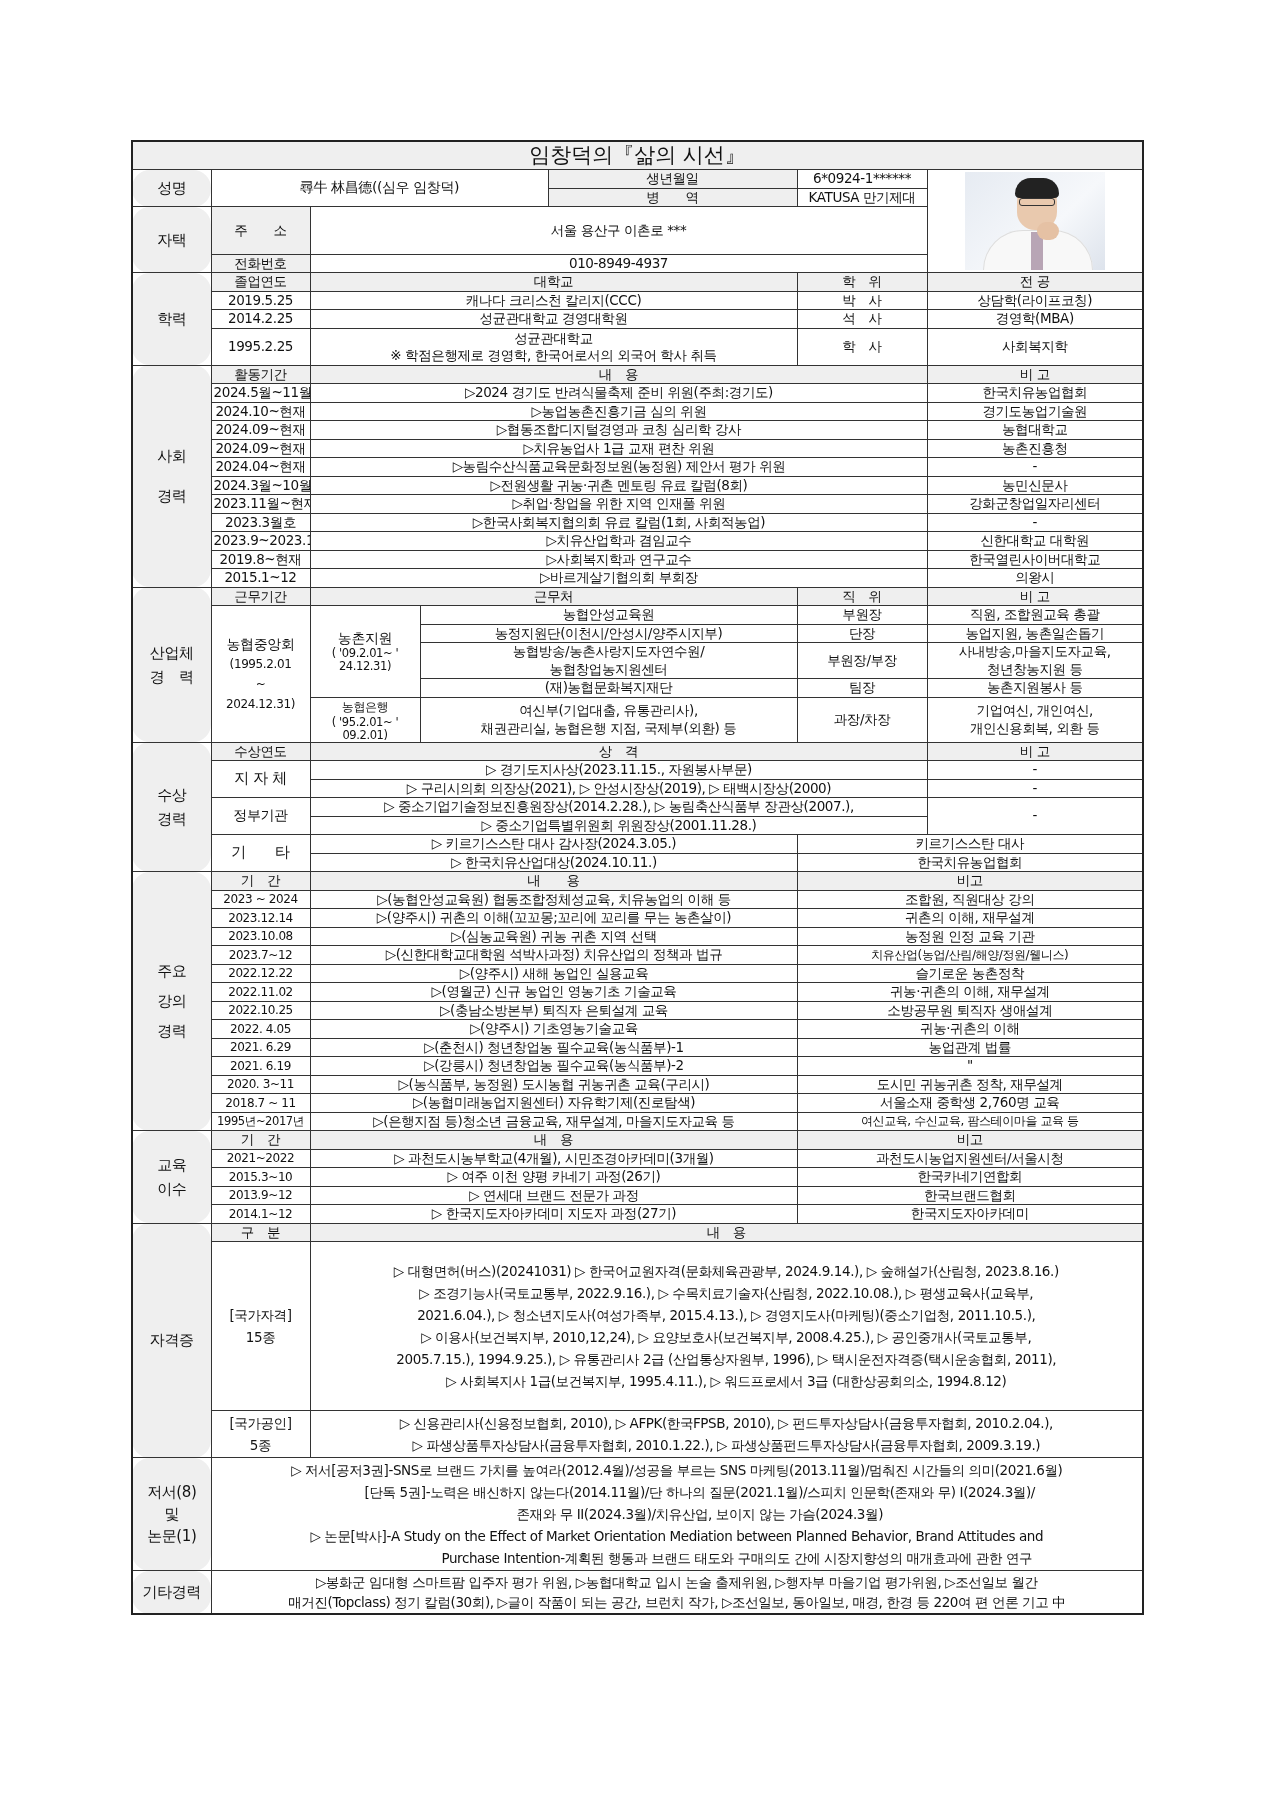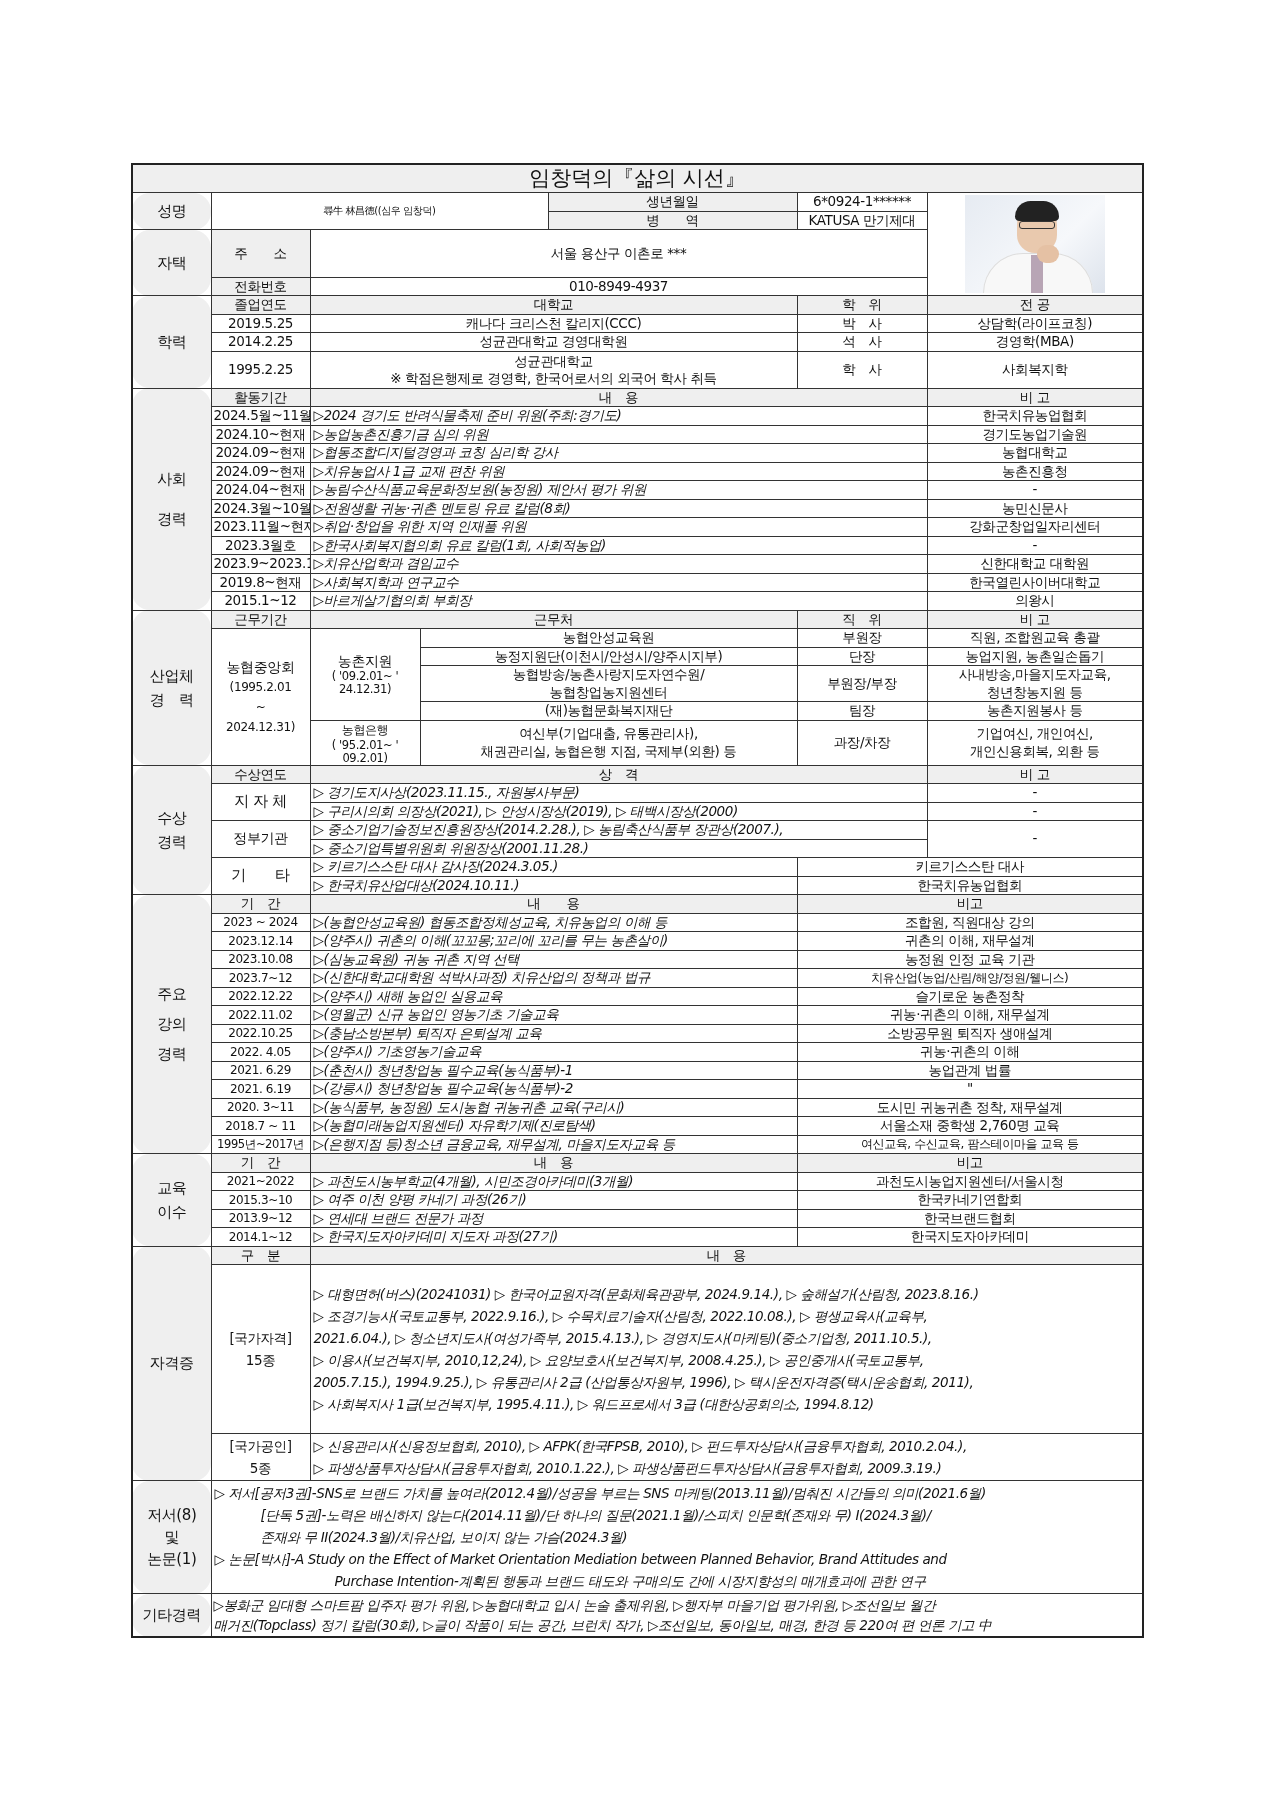--- a/index.html
+++ b/index.html
@@ -1,21 +1,21 @@
 <!DOCTYPE html>
 <html><head>
 <meta charset="utf-8">
 <style>
   html, body { margin:0; padding:0; background:#ffffff; }
   body { width:1280px; height:1810px; position:relative; font-family:"DejaVu Sans", sans-serif; color:#111; }
-  .sheet { position:absolute; left:131px; top:163px; width:1011px; }
+  .sheet { position:absolute; left:131px; top:140px; width:1011px; }
   table { border-collapse:collapse; width:1011px; table-layout:fixed; }
   td { border:1.3px solid #333; padding:0 2px; font-size:13.5px; line-height:17.5px; text-align:center; vertical-align:middle; white-space:nowrap; overflow:hidden; letter-spacing:-0.4px; }
   td.gray { background:#efefef; }
-  td.left { text-align:left; padding-left:3px;font-style:italic; }
+  td.left { text-align:center; padding-left:3px; }
   .outer { border:2px solid #222; }
   .title-cell { font-size:21px; height:27px; background:#efefef; letter-spacing:0; }
   .sect { font-size:15px; line-height:24px; background:#efefef;border-radius:18px; }
   .photo { padding:0; background:#fff; }
   .photo-box { width:140px; height:98px; margin:2px auto; background:linear-gradient(135deg,#e6ebf2 0%,#f6f8fb 60%,#dde3ec 100%); position:relative; overflow:hidden; }
   .ph-head { position:absolute; left:52px; top:10px; width:40px; height:48px; border-radius:20px 20px 18px 18px; background:#e9c9ae; }
   .ph-hair { position:absolute; left:50px; top:6px; width:44px; height:20px; border-radius:22px 22px 6px 6px; background:#222; }
   .ph-glass { position:absolute; left:54px; top:26px; width:36px; height:8px; border:1.5px solid #333; border-radius:3px; box-sizing:border-box; }
   .ph-body { position:absolute; left:18px; top:58px; width:110px; height:50px; border-radius:40px 40px 0 0; background:#f8f8f8; box-shadow:0 0 0 1px #ddd inset; }
   .ph-tie { position:absolute; left:66px; top:60px; width:12px; height:40px; background:#b8a5b5; }
@@ -40,21 +40,21 @@
     <col style="width:216px">
   </colgroup>
 
   <tbody>
         <tr>
     <td colspan="8" class="title-cell">임창덕의『삶의 시선』</td>
   </tr>
 
   <tr class="h2">
     <td rowspan="2" class="sect gray">성명</td>
-    <td colspan="4" rowspan="2" style="font-size:10px">尋牛 林昌德((심우 임창덕)</td>
+    <td colspan="4" rowspan="2" style="font-size:14px">尋牛 林昌德((심우 임창덕)</td>
     <td style="width:auto" class="gray">생년월일</td>
     <td colspan="1">6*0924-1******</td>
     <td rowspan="4" class="photo">
       <div class="photo-box">
         <div class="ph-body"></div>
               <div class="ph-tie"></div>
         <div class="ph-head"></div>
               <div class="ph-hair"></div>
               <div class="ph-glass"></div>
               <div class="ph-hand"></div>

